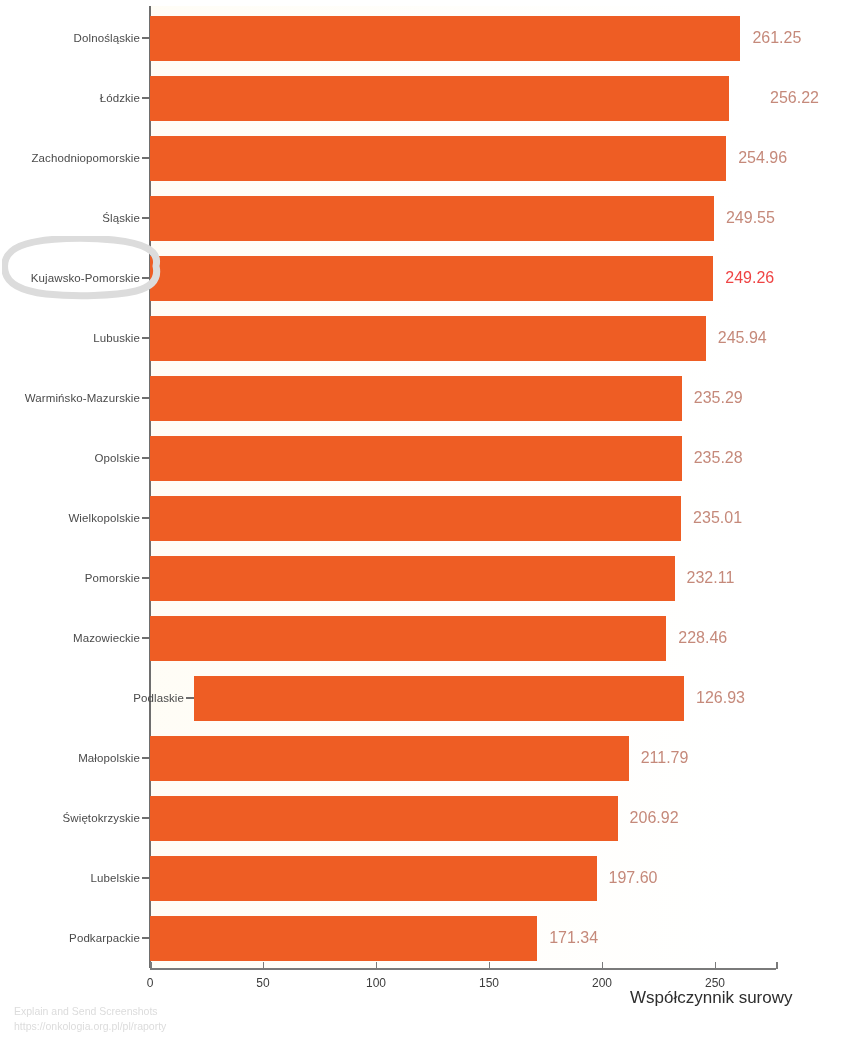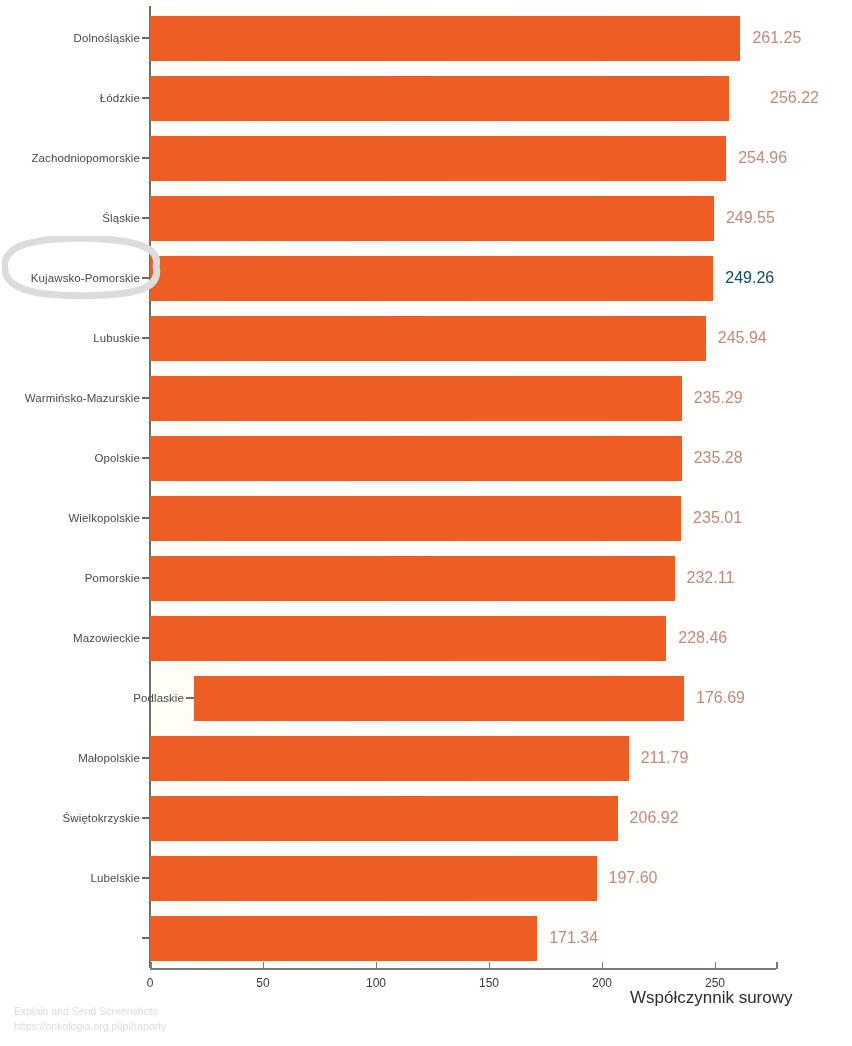--- a/index.html
+++ b/index.html
@@ -185,21 +185,21 @@
         <div class="row" style="top: 188px;">
           <div class="cat-label">Śląskie</div>
           <div class="y-tick"></div>
           <div class="bar" style="width: 563.965px; background: rgb(238, 93, 36);"></div>
           <div class="val-label" style="left: 725.965px; color: rgb(197, 137, 122);">249.55</div>
         </div>
         <div class="row" style="top: 248px;">
           <div class="cat-label">Kujawsko-Pomorskie</div>
           <div class="y-tick"></div>
           <div class="bar" style="width: 563.31px; background: rgb(238, 93, 36);"></div>
-          <div class="val-label" style="left: 725.31px; color: #0c4a6e;">249.26</div>
+          <div class="val-label" style="left: 725.31px; color: #ef4444;">249.26</div>
         </div>
         <div class="row" style="top: 308px;">
           <div class="cat-label">Lubuskie</div>
           <div class="y-tick"></div>
           <div class="bar" style="width: 555.807px; background: rgb(238, 93, 36);"></div>
           <div class="val-label" style="left: 717.807px; color: rgb(197, 137, 122);">245.94</div>
         </div>
         <div class="row" style="top: 368px;">
           <div class="cat-label">Warmińsko-Mazurskie</div>
           <div class="y-tick"></div>
@@ -227,41 +227,42 @@
         <div class="row" style="top: 608px;">
           <div class="cat-label">Mazowieckie</div>
           <div class="y-tick"></div>
           <div class="bar" style="width: 516.303px; background: rgb(238, 93, 36);"></div>
           <div class="val-label" style="left: 678.303px; color: rgb(197, 137, 122);">228.46</div>
         </div>
         <div class="row" style="top: 668px; margin-left: 44px;">
           <div class="cat-label">Podlaskie</div>
           <div class="y-tick"></div>
           <div class="bar" style="width: 489.998px; background: rgb(238, 93, 36);"></div>
-          <div class="val-label" style="left: 651.998px; color: rgb(197, 137, 122);">176.69</div>
+          <div class="val-label" style="left: 651.998px; color: rgb(197, 137, 122);">126.93</div>
         </div>
         <div class="row" style="top: 728px;">
           <div class="cat-label">Małopolskie</div>
           <div class="y-tick"></div>
           <div class="bar" style="width: 478.63px; background: rgb(238, 93, 36);"></div>
           <div class="val-label" style="left: 640.63px; color: rgb(197, 137, 122);">211.79</div>
         </div>
         <div class="row" style="top: 788px;">
           <div class="cat-label">Świętokrzyskie</div>
           <div class="y-tick"></div>
           <div class="bar" style="width: 467.624px; background: rgb(238, 93, 36);"></div>
           <div class="val-label" style="left: 629.624px; color: rgb(197, 137, 122);">206.92</div>
         </div>
         <div class="row" style="top: 848px;">
           <div class="cat-label">Lubelskie</div>
           <div class="y-tick"></div>
           <div class="bar" style="width: 446.562px; background: rgb(238, 93, 36);"></div>
           <div class="val-label" style="left: 608.562px; color: rgb(197, 137, 122);">197.60</div>
         </div>
         <div class="row" style="top: 908px;">
+          <div class="cat-label">Podkarpackie</div>
           <div class="y-tick"></div>
           <div class="bar" style="width: 387.216px; background: rgb(238, 93, 36);"></div>
           <div class="val-label" style="left: 549.216px; color: rgb(197, 137, 122);">171.34</div>
         </div>
       </div>
   </div>
 
   <div class="x-axis-line"></div>
   <div id="xticks">
       <div class="x-tick" style="left: 150px;"></div>

